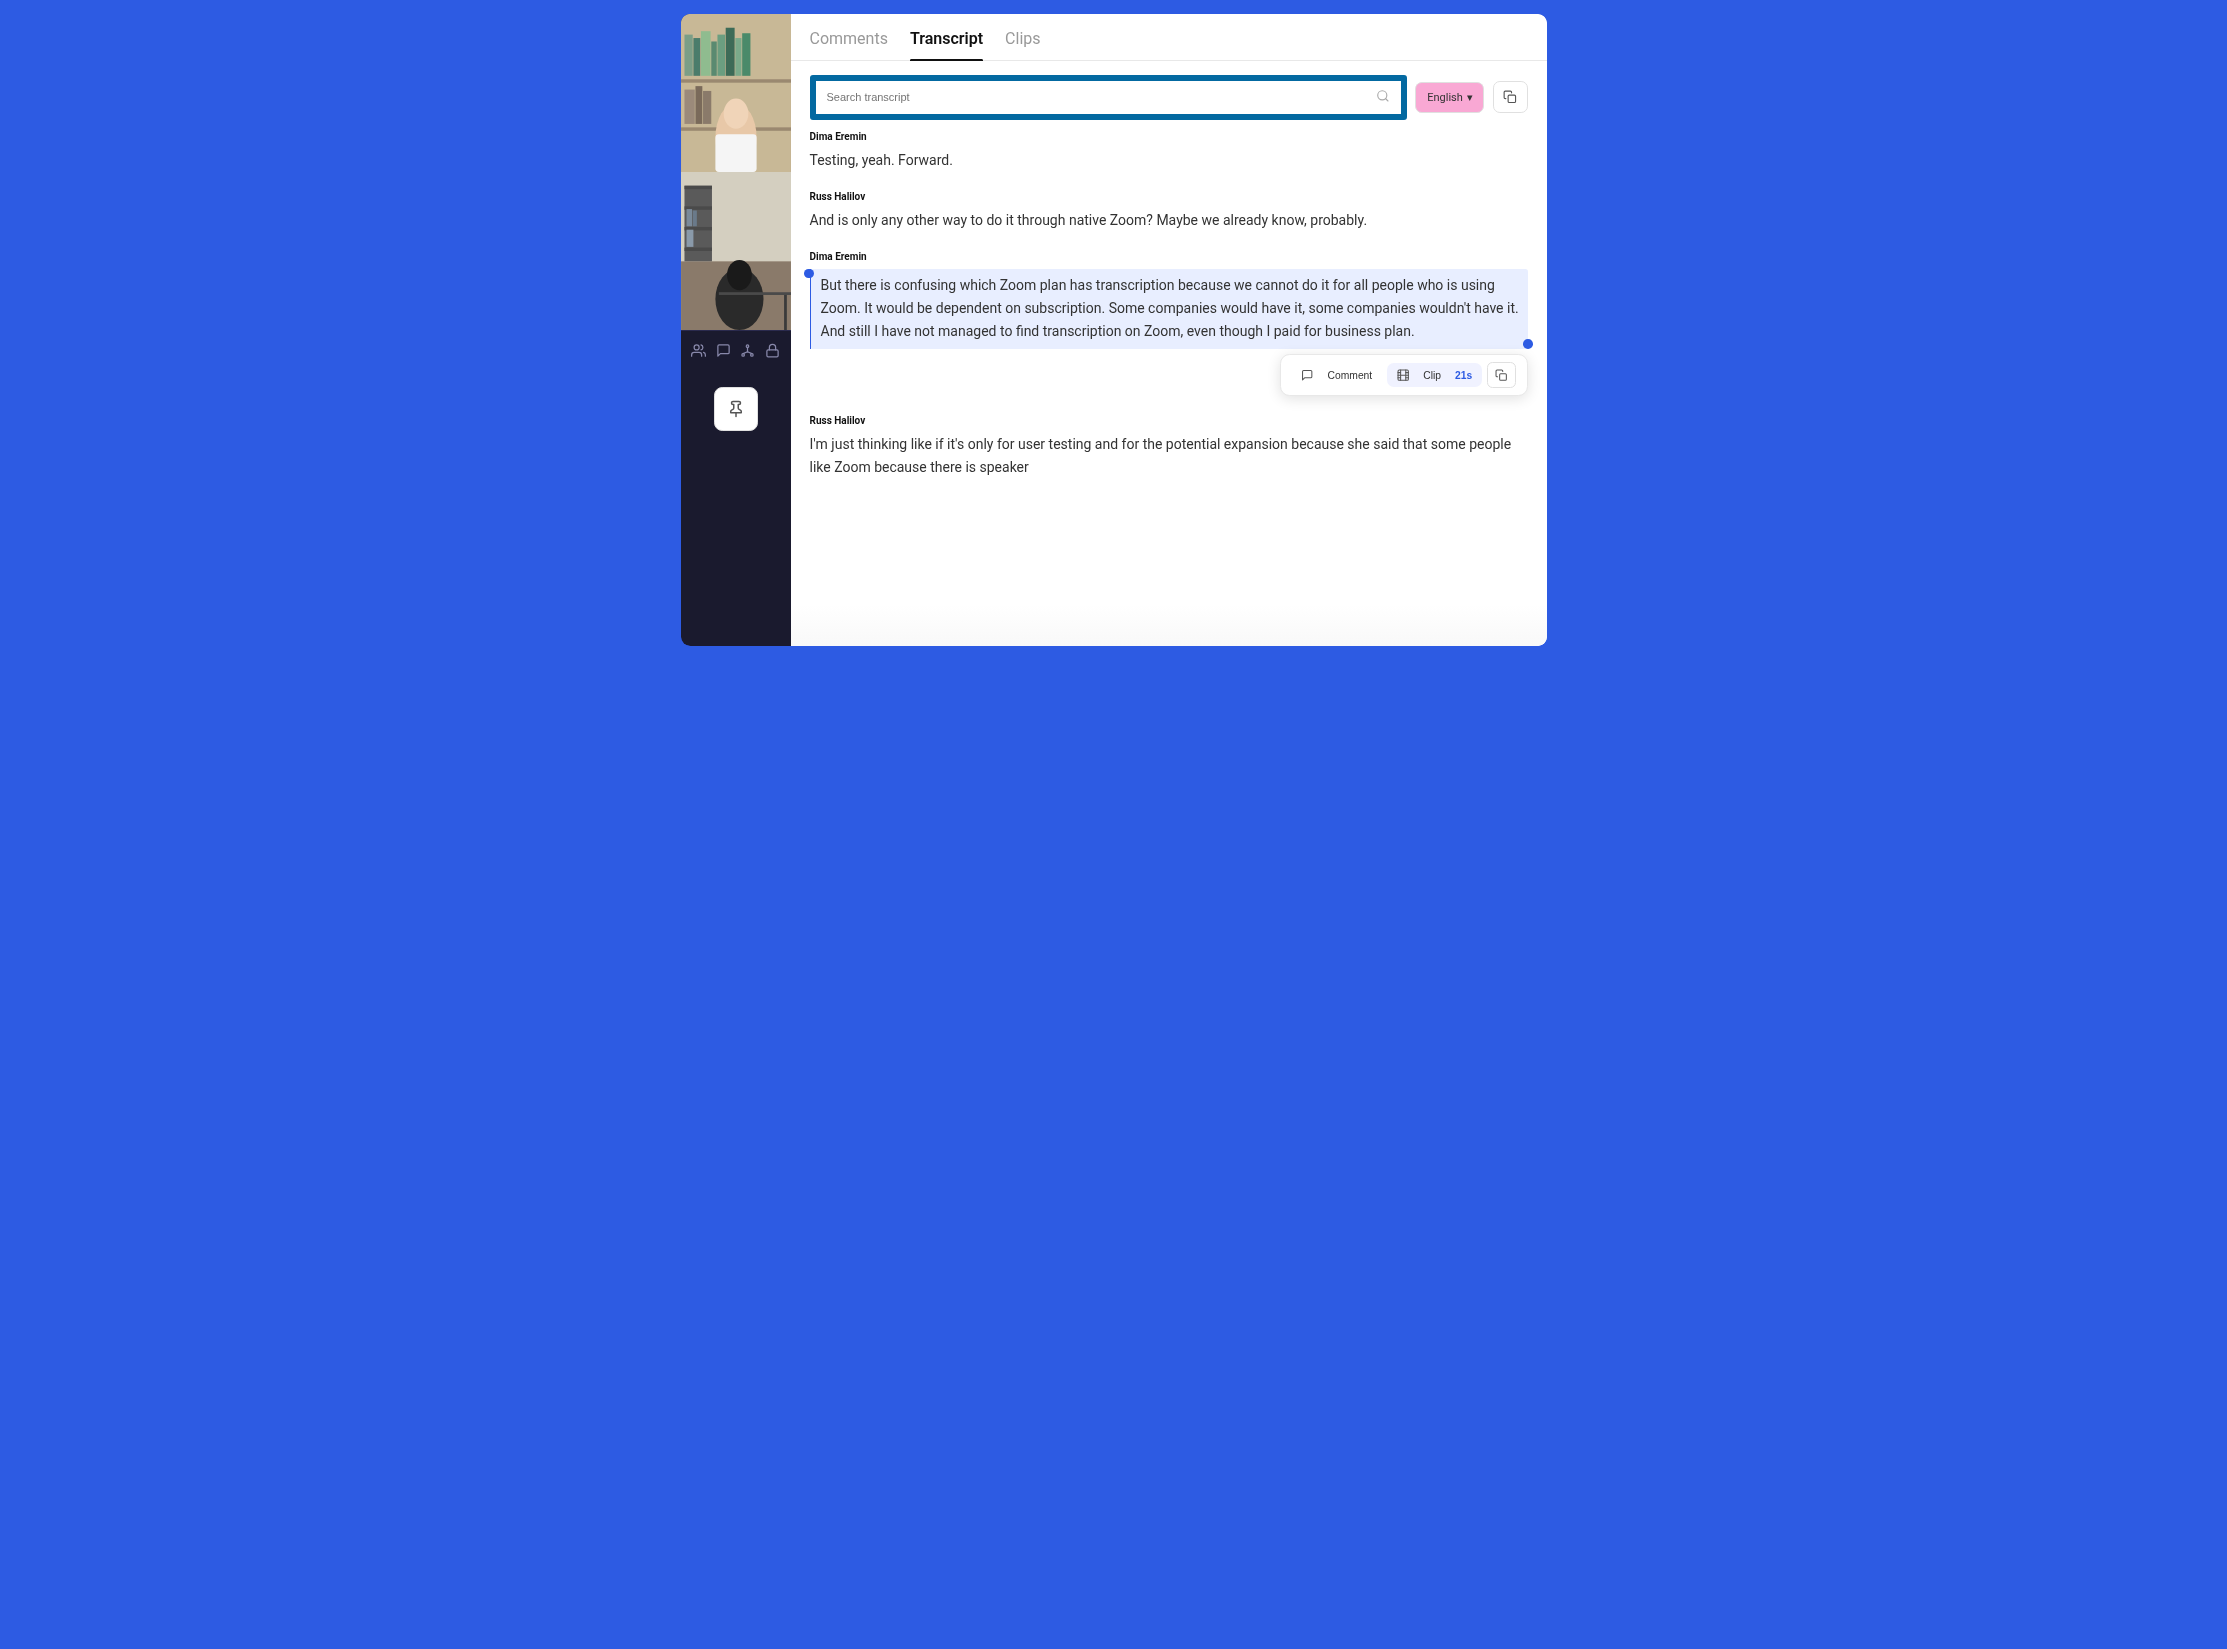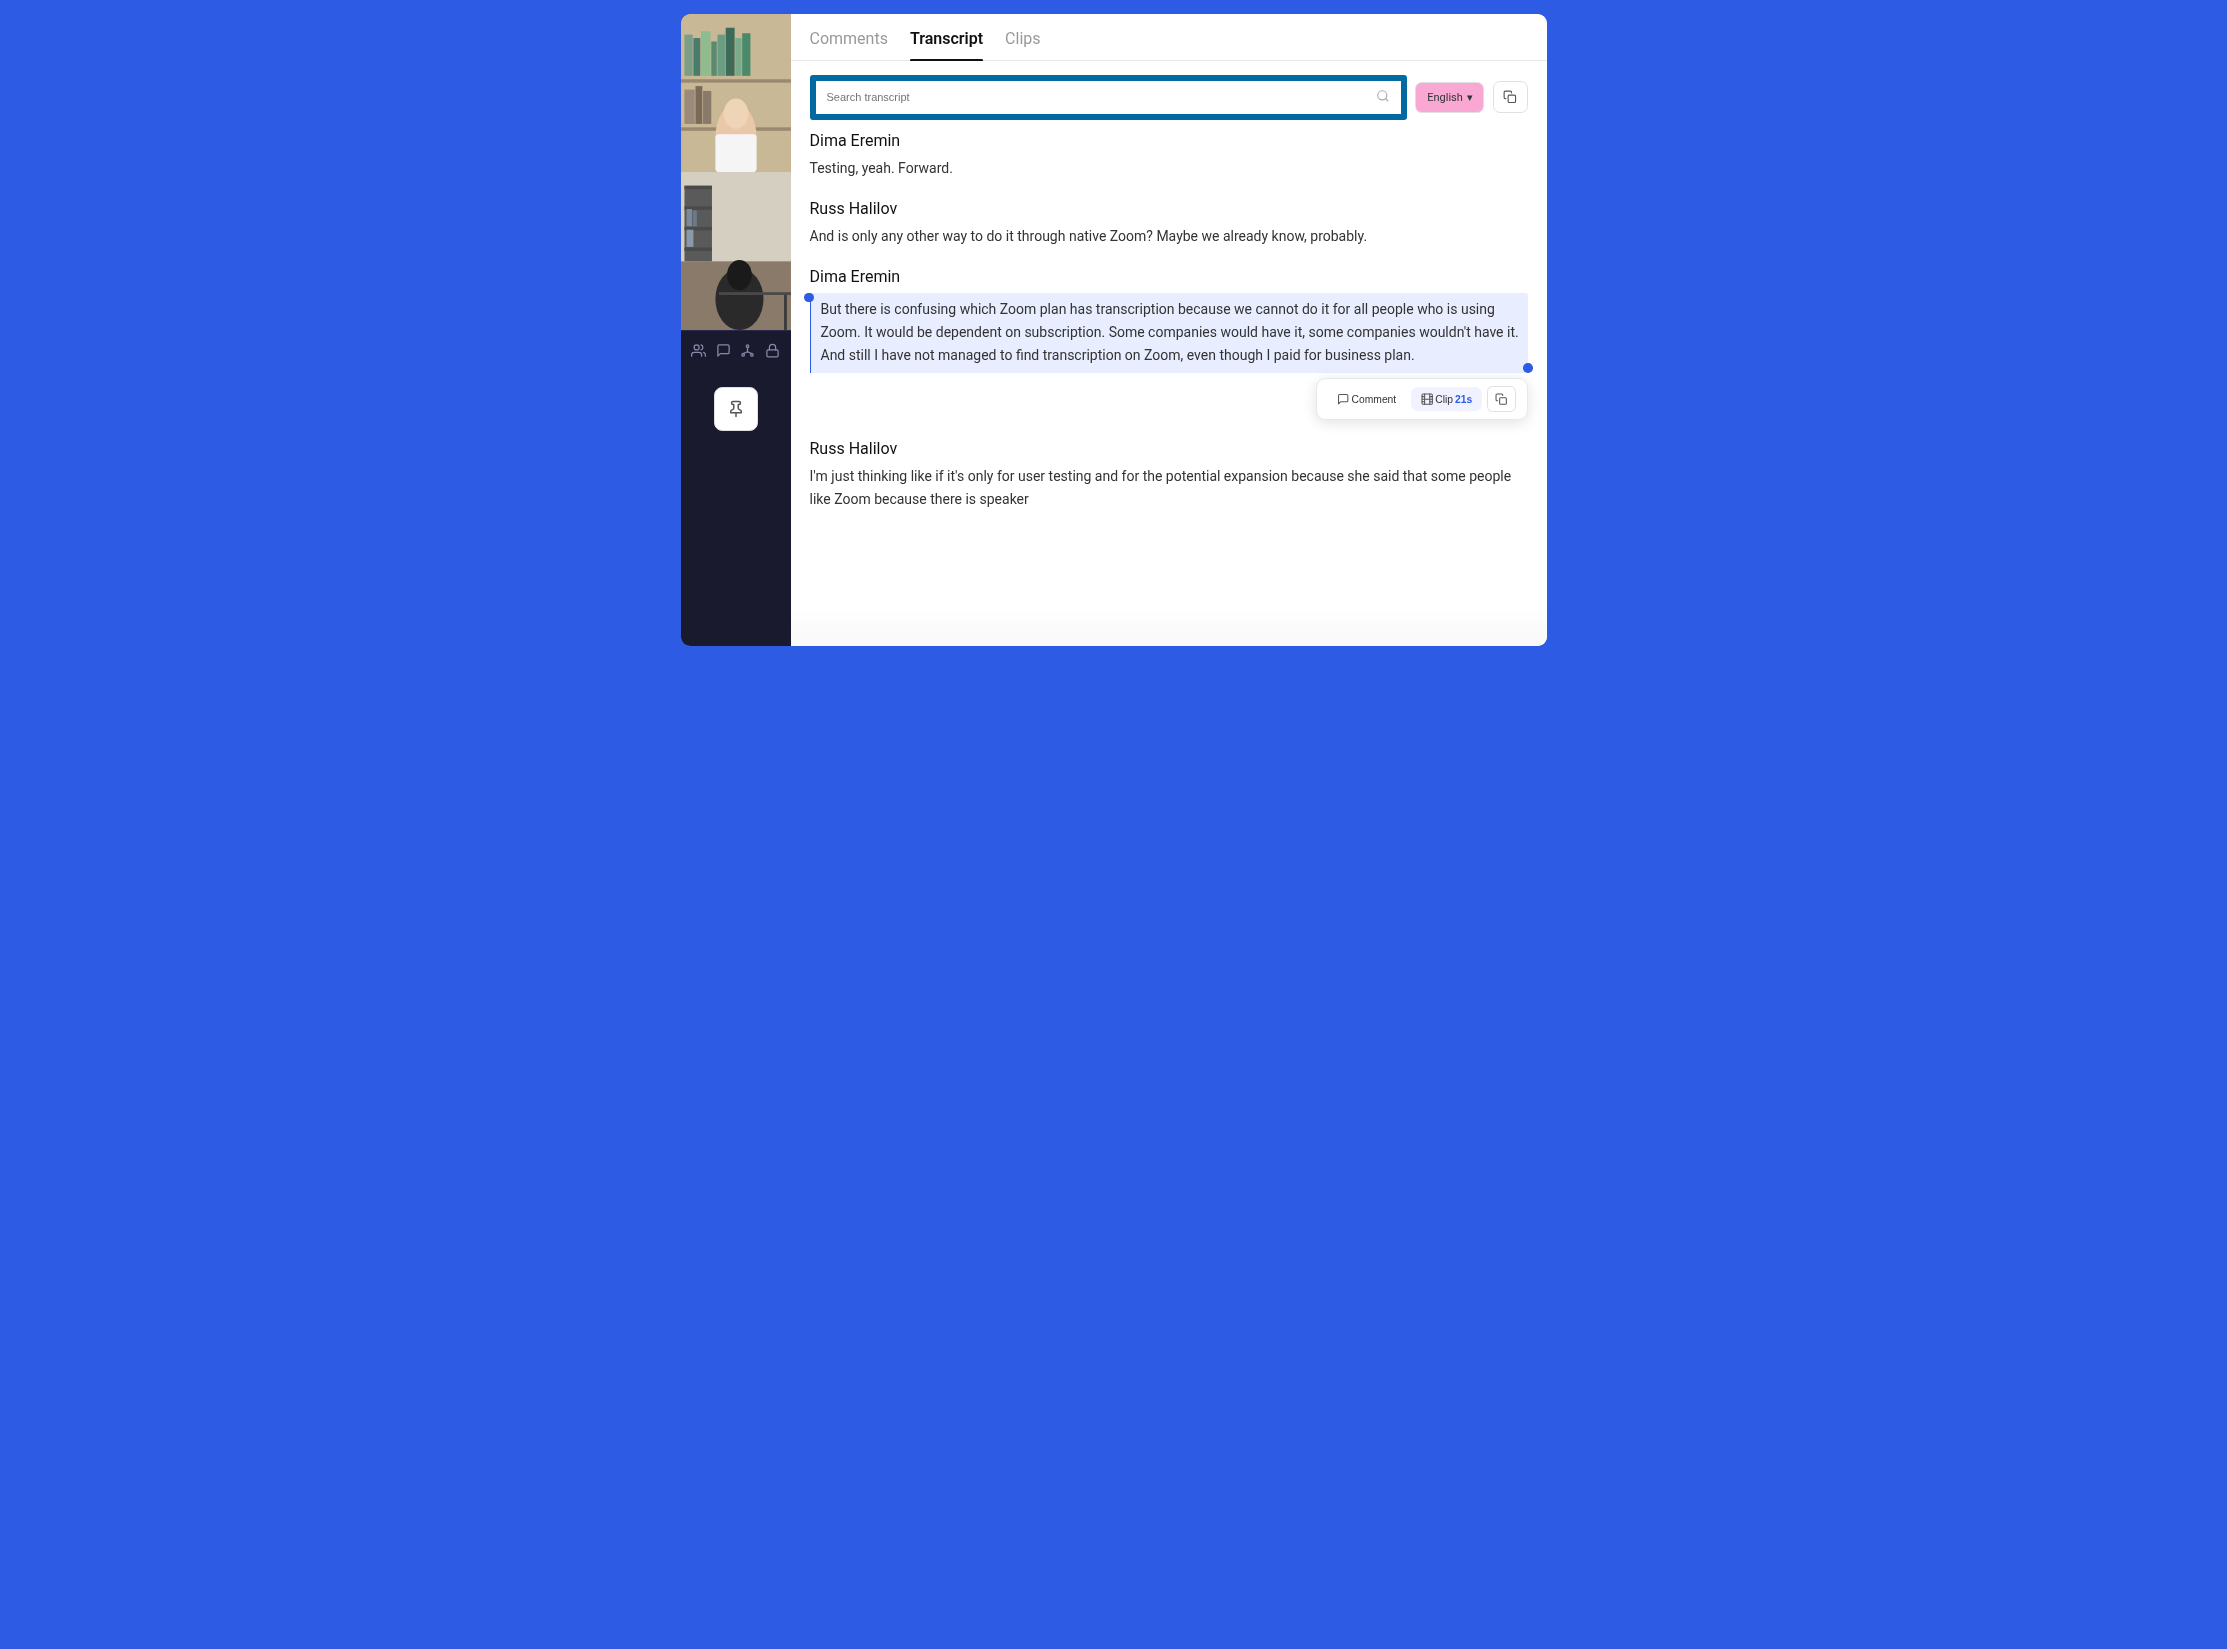--- a/index.html
+++ b/index.html
@@ -224,22 +224,22 @@
       color: #555;
       font-size: 12.4px;
     }
 
     
     .transcript-entry {
       margin-bottom: 19px;
     }
 
     .speaker-name {
-      font-weight: 400;
-      font-size: 16px;
+      font-weight: 700;
+      font-size: 10px;
       color: #111;
       margin-bottom: 6.9px;
     }
 
     .speech-text {
       font-size: 14px;
       color: #333;
       line-height: 1.65;
     }
 
@@ -299,21 +299,21 @@
       z-index: 10;
       margin-top: 5.5px;
       width: fit-content;
       margin-left: auto;
       margin-right: 0;
     }
 
     .action-btn {
       display: flex;
       align-items: center;
-      gap: 2px;
+      gap: 14px;
       padding: 5.5px 9.6px;
       border-radius: 6.9px;
       font-size: 10.3px;
       cursor: pointer;
       border: none;
       background: transparent;
       color: #333;
       font-weight: 500;
     }
 

